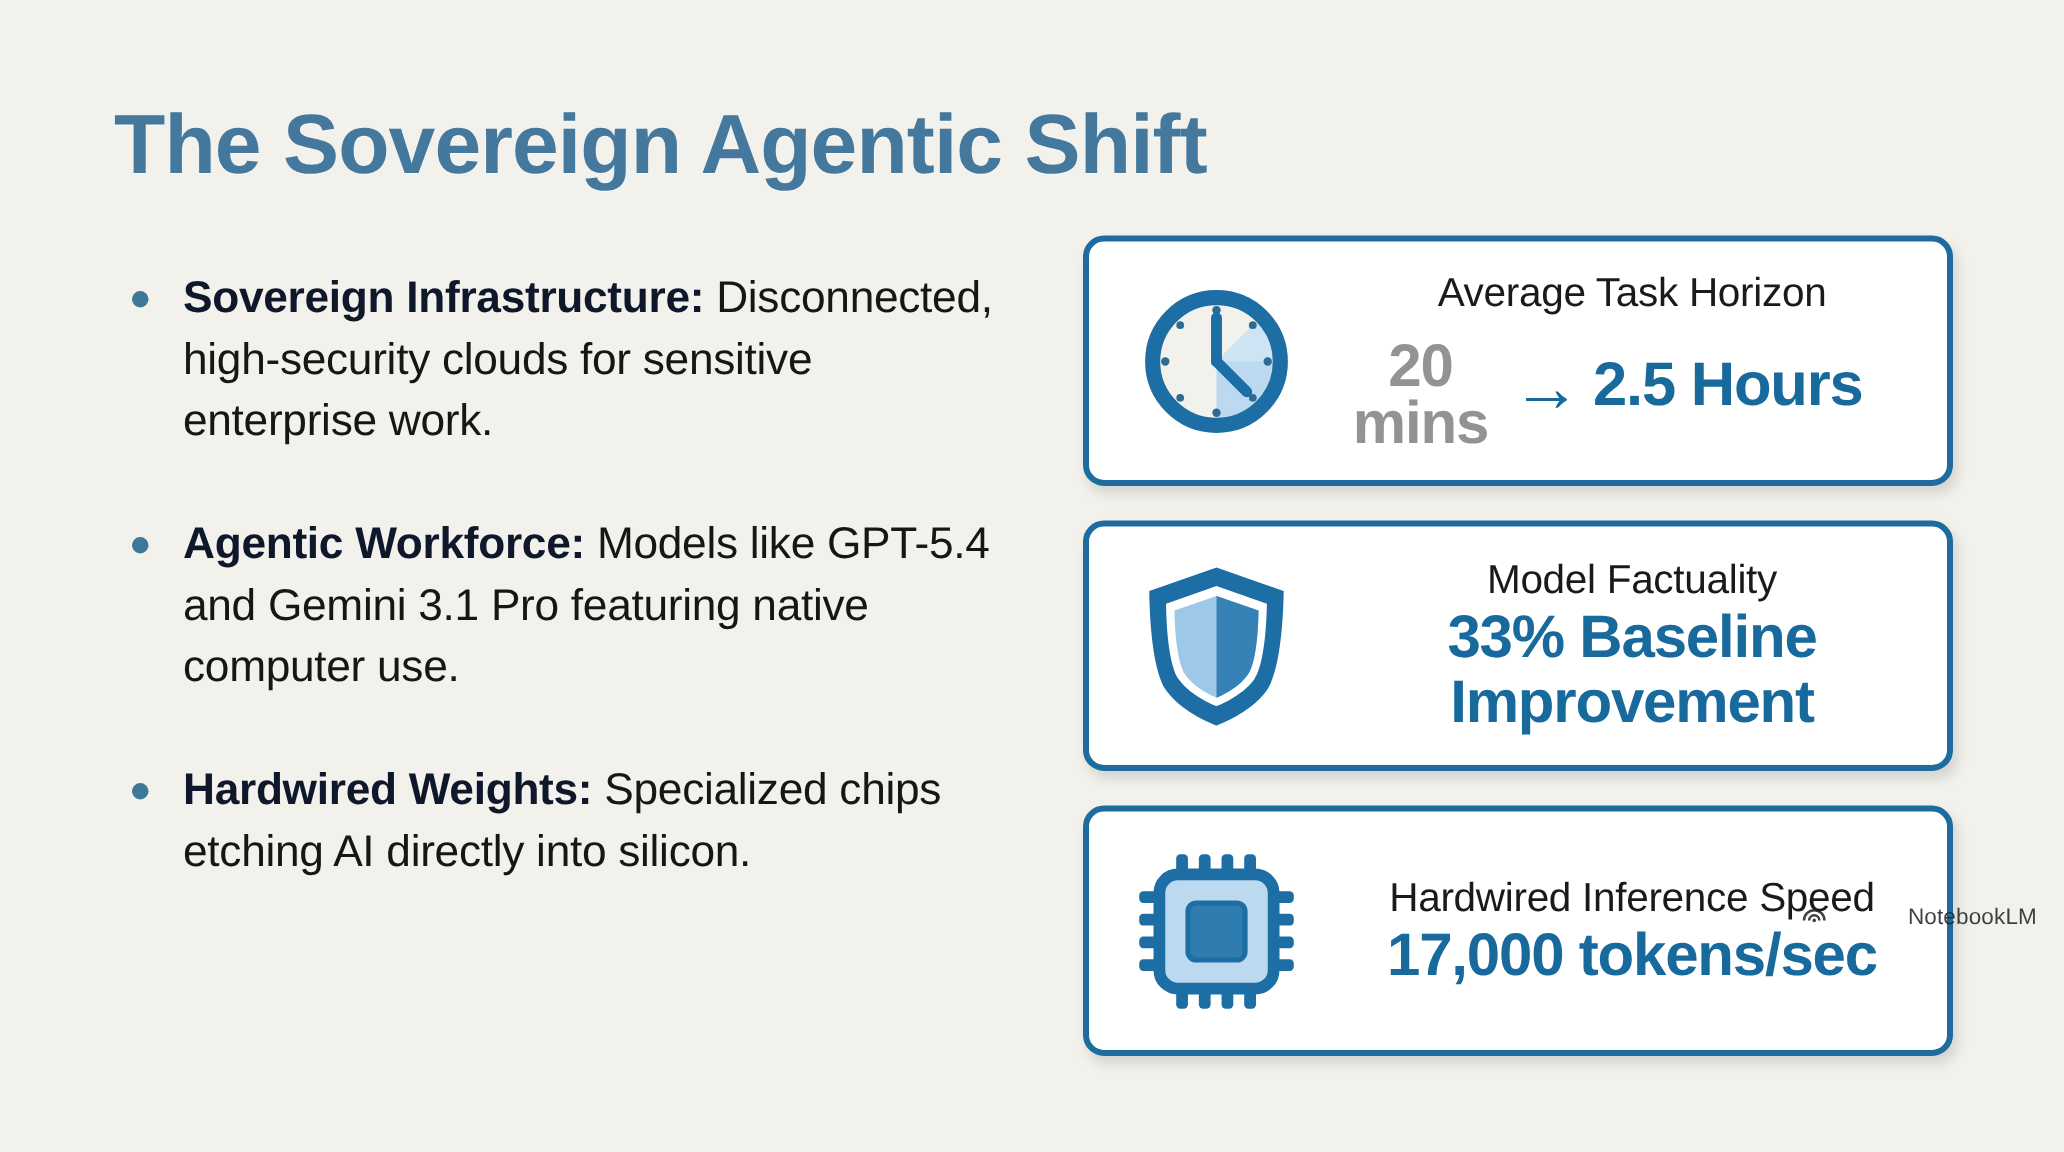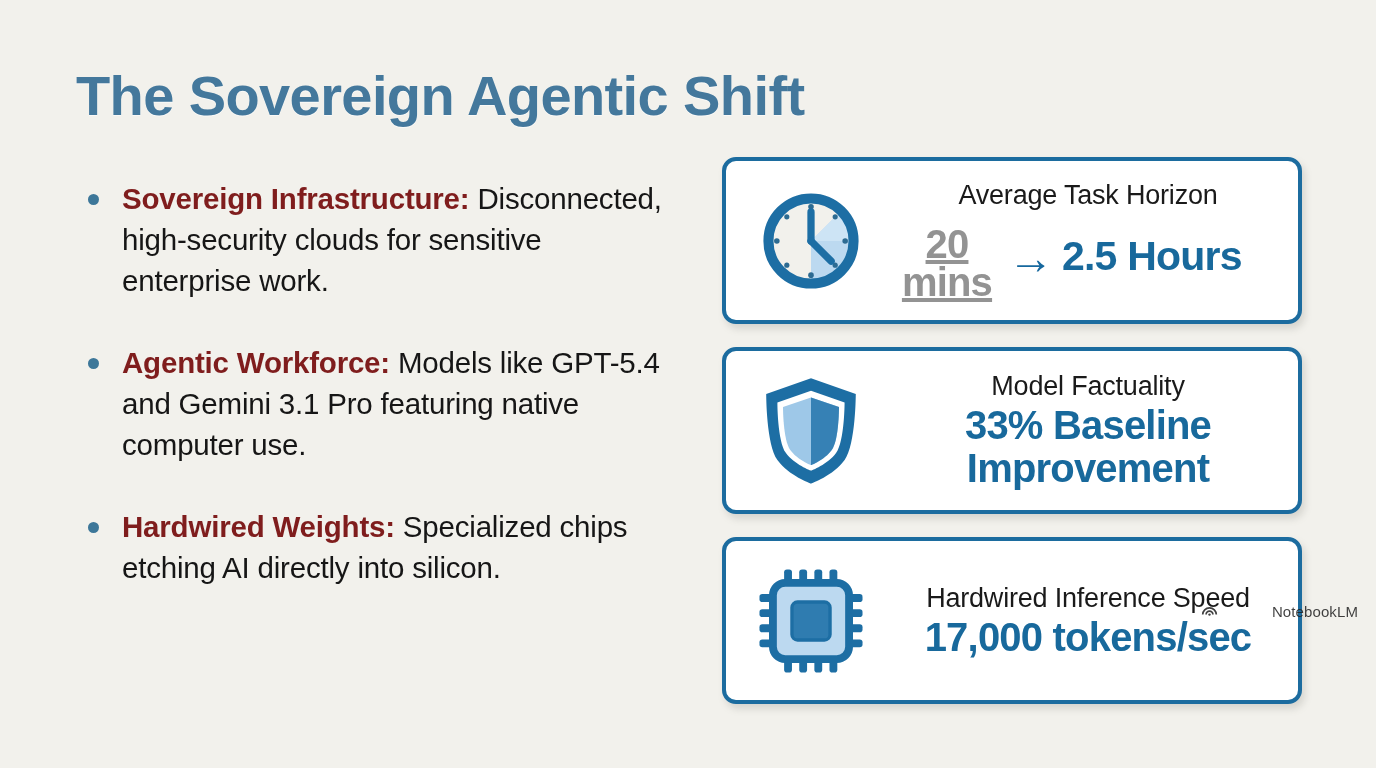--- a/index.html
+++ b/index.html
@@ -56,21 +56,21 @@
     position: absolute;
     left: 2px;
     top: 16px;
     width: 11px;
     height: 11px;
     border-radius: 50%;
     background: #3d7799;
   }
   .bullet-lead {
     font-weight: 700;
-    color: #7f1d1d;
+    color: #0f172a;
     margin-top: 28px;
   }
   .bullet-rest {
     font-weight: 400;
     color: #161616;
   }
 
   
   #cards {
     position: absolute;
@@ -133,21 +133,20 @@
     margin-top: -2px;
   }
   .val-from {
     font-size: 40px;
     line-height: 38px;
     font-weight: 700;
     color: #939393;
     letter-spacing: -0.8px;
     max-width: 118px;
     margin-top: 14px;
-    text-decoration: underline;
   }
   .arrow-glyph {
     font-size: 46px;
     line-height: 38px;
     font-weight: 700;
     color: #16689e;
     margin: 0 8px 0 2px;
     transform: translateY(2px);
   }
   .val-to {

